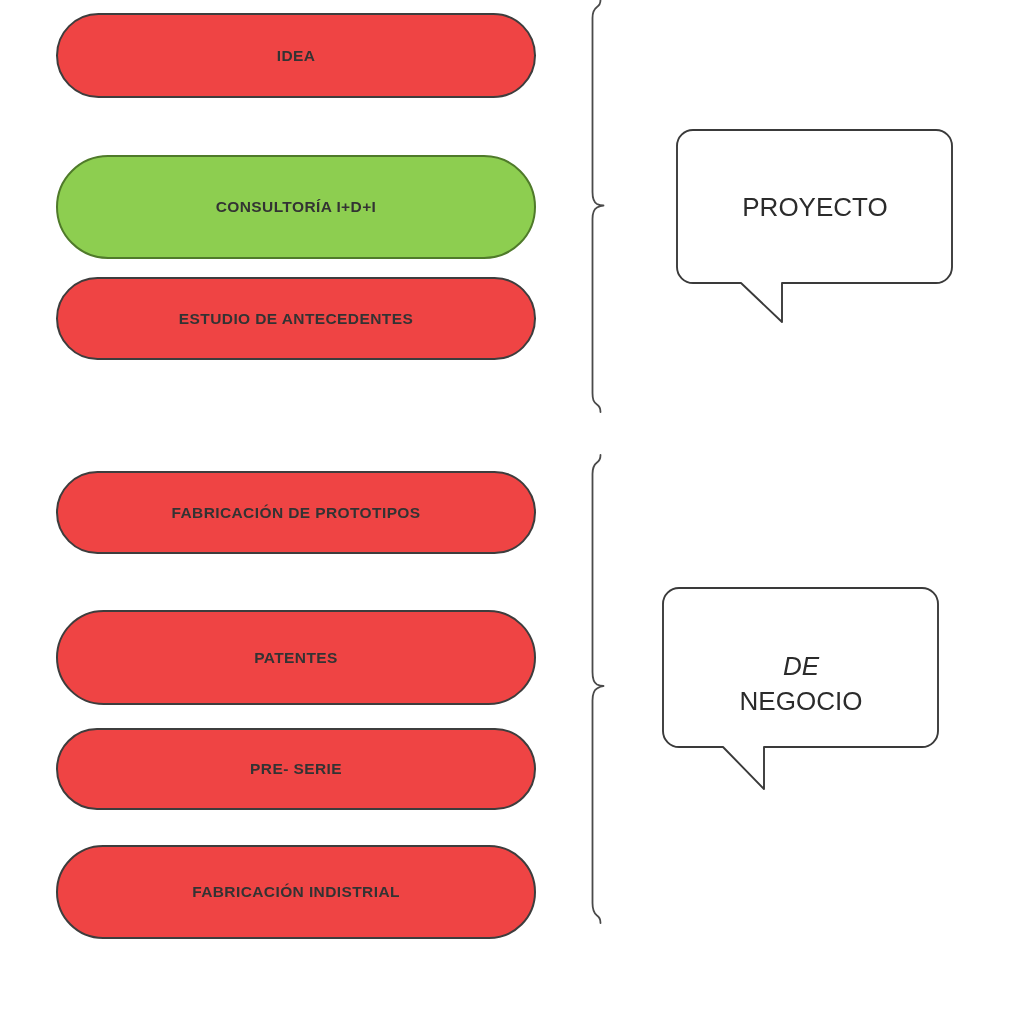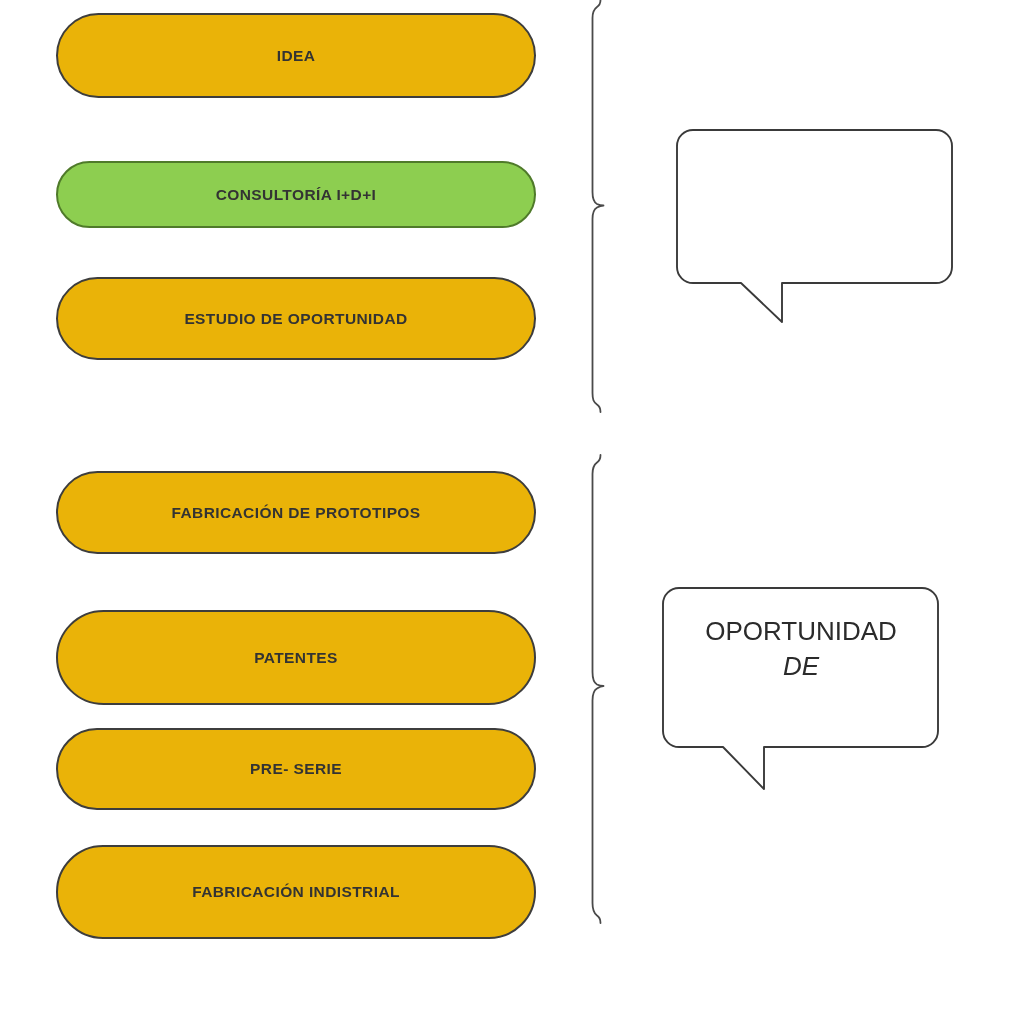--- a/index.html
+++ b/index.html
@@ -20,21 +20,21 @@
   }
 
   
   .pill {
     position: absolute;
     box-sizing: border-box;
     left: 56px;
     width: 480px;
     border: 2px solid #3d3d3d;
     border-radius: 999px;
-    background: #eab308;
+    background: #ef4444;
     display: flex;
     align-items: center;
     justify-content: center;
     text-align: center;
   }
   .pill.green {
     background: #8DCE50;
     border-color: #4f7a2a;
   }
   .pill-label {
@@ -76,26 +76,26 @@
 </style>
 </head>
 <body>
 
 <div id="canvas">
 
   <div class="pill" style="top:13px;height:85px;">
     <span class="pill-label">IDEA</span>
   </div>
 
-  <div class="pill green" style="top:161px;height:67px;">
+  <div class="pill green" style="top:155px;height:104px;">
     <span class="pill-label">CONSULTORÍA I+D+I</span>
   </div>
 
   <div class="pill" style="top:277px;height:83px;">
-    <span class="pill-label">ESTUDIO DE OPORTUNIDAD</span>
+    <span class="pill-label">ESTUDIO DE ANTECEDENTES</span>
   </div>
 
   <div class="pill" style="top:471px;height:83px;align-items:center;">
     <span class="pill-label">FABRICACIÓN DE PROTOTIPOS</span>
   </div>
 
   <div class="pill" style="top:610px;height:95px;">
     <span class="pill-label">PATENTES</span>
   </div>
 
@@ -147,34 +147,35 @@
                L 277 139
                A 16 16 0 0 1 261 155
                L 107 155
                L 107 194
                L 66 155
                L 18 155
                A 16 16 0 0 1 2 139
                L 2 18
                A 16 16 0 0 1 18 2 Z" fill="#ffffff" stroke="#3a3a3a" stroke-width="1.9" stroke-linejoin="round"></path>
     </svg>
+    <div class="bubble-text" style="top:62px;">PROYECTO</div>
   </div>
 
   <div class="bubble" style="left:661px; top:586px; width:280px; height:210px;">
     <svg width="280" height="210" viewBox="0 0 280 210" xmlns="http://www.w3.org/2000/svg">
       <path d="M 18 2
                L 261 2
                A 16 16 0 0 1 277 18
                L 277 145
                A 16 16 0 0 1 261 161
                L 103 161
                L 103 203
                L 62 161
                L 18 161
                A 16 16 0 0 1 2 145
                L 2 18
                A 16 16 0 0 1 18 2 Z" fill="#ffffff" stroke="#3a3a3a" stroke-width="1.9" stroke-linejoin="round"></path>
     </svg>
-    <div class="bubble-text" style="top:28px;">OPORTUNIDAD</div>
     <div class="bubble-text" style="top:63px;font-style:italic;">DE</div>
+    <div class="bubble-text" style="top:98px;">NEGOCIO</div>
   </div>
 
 </div>
 
 </body></html>

